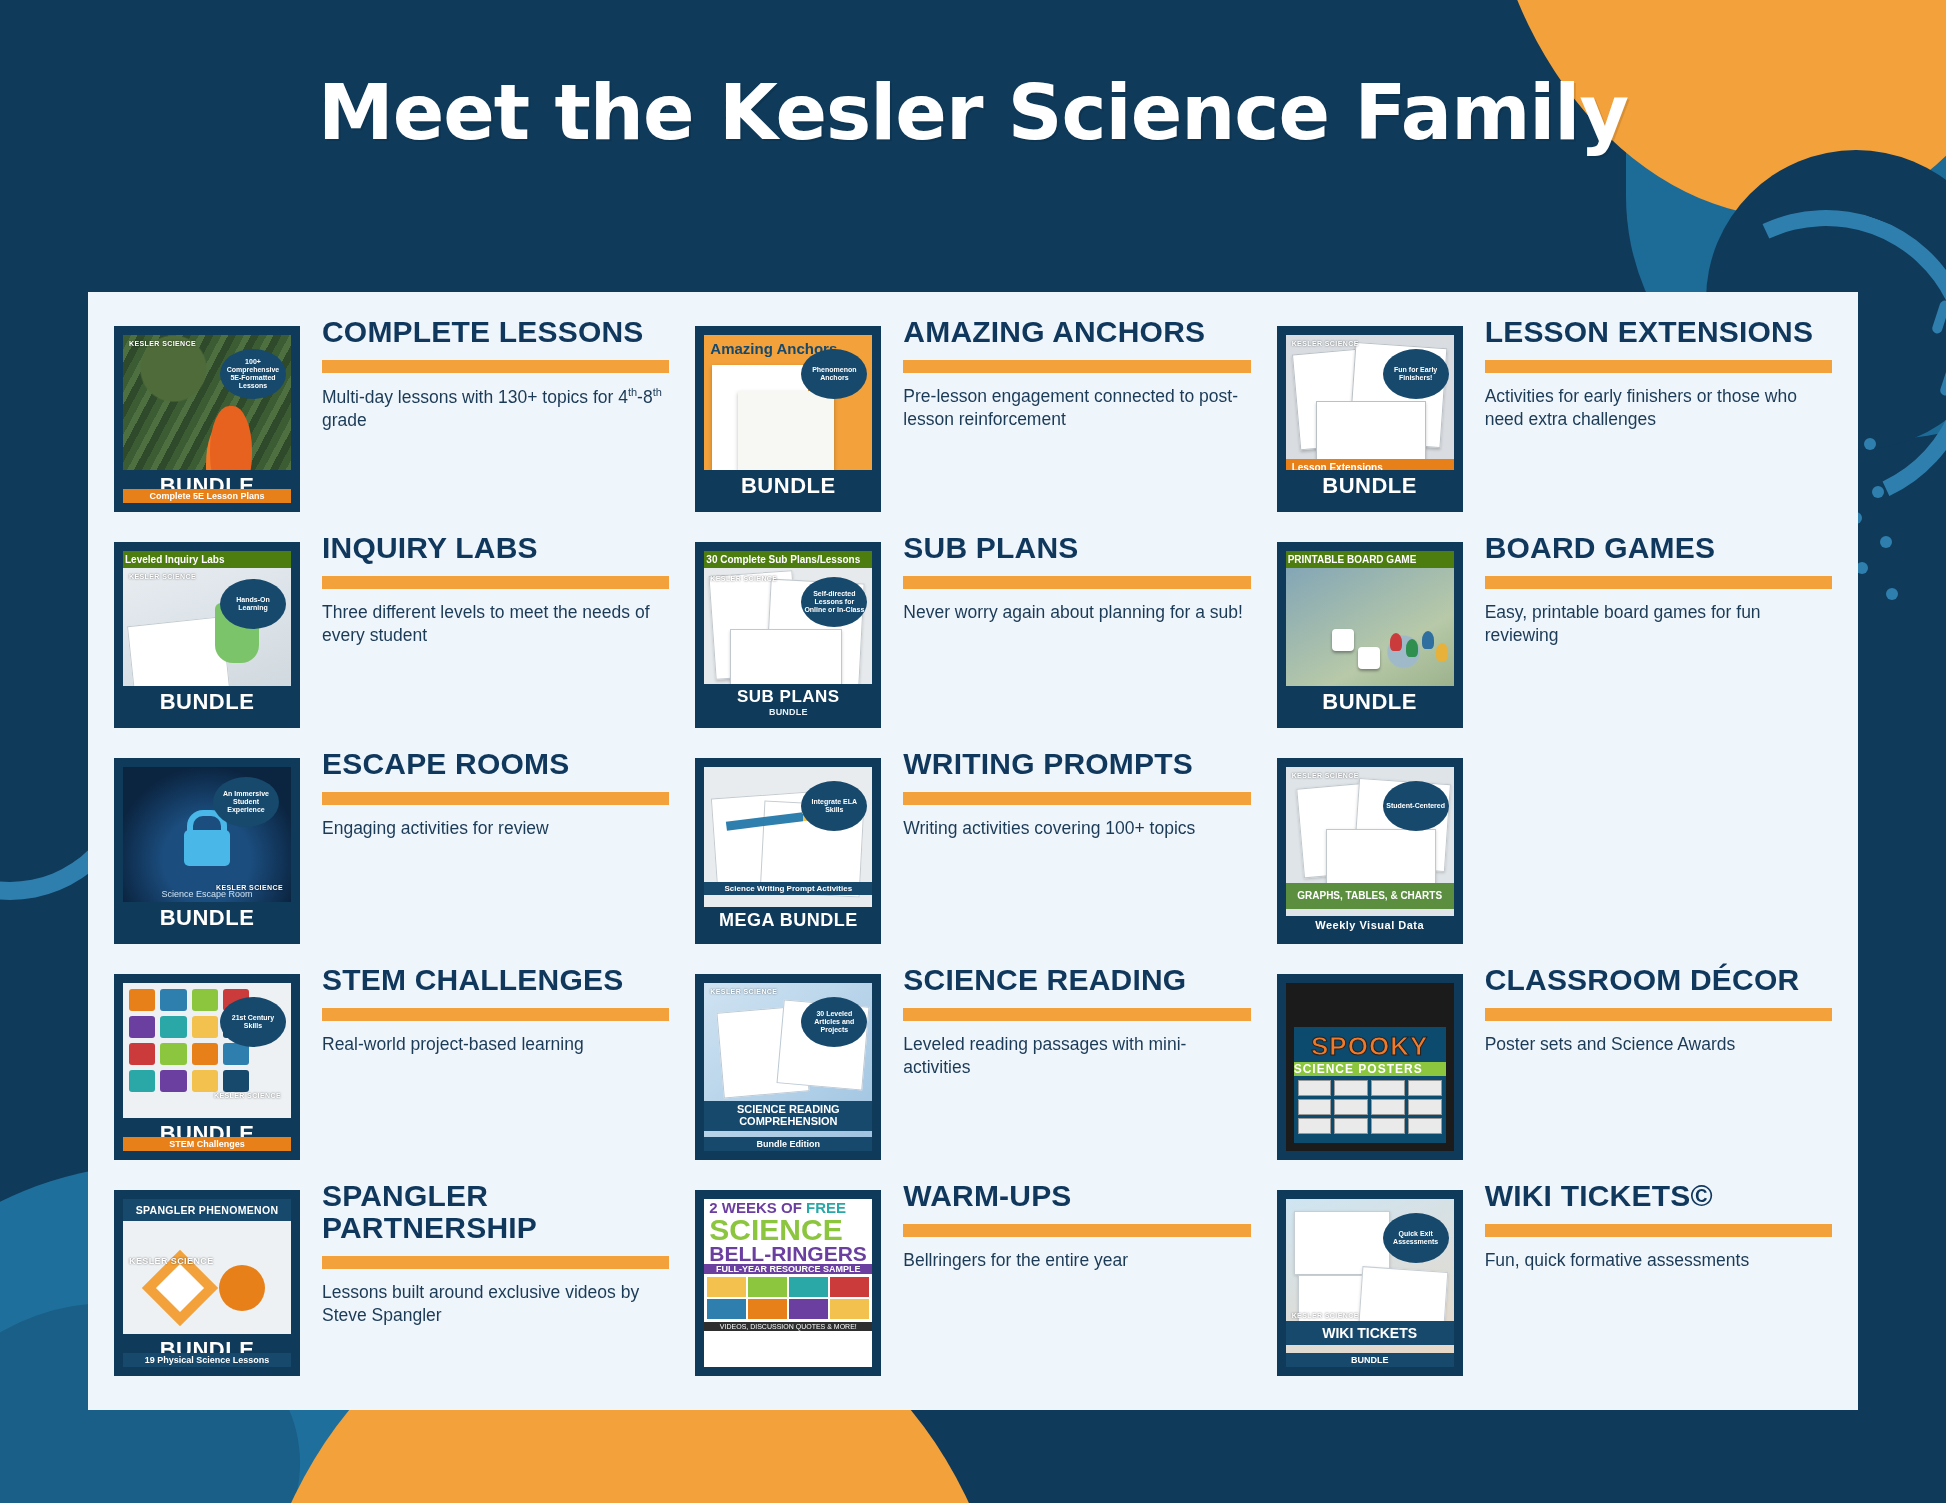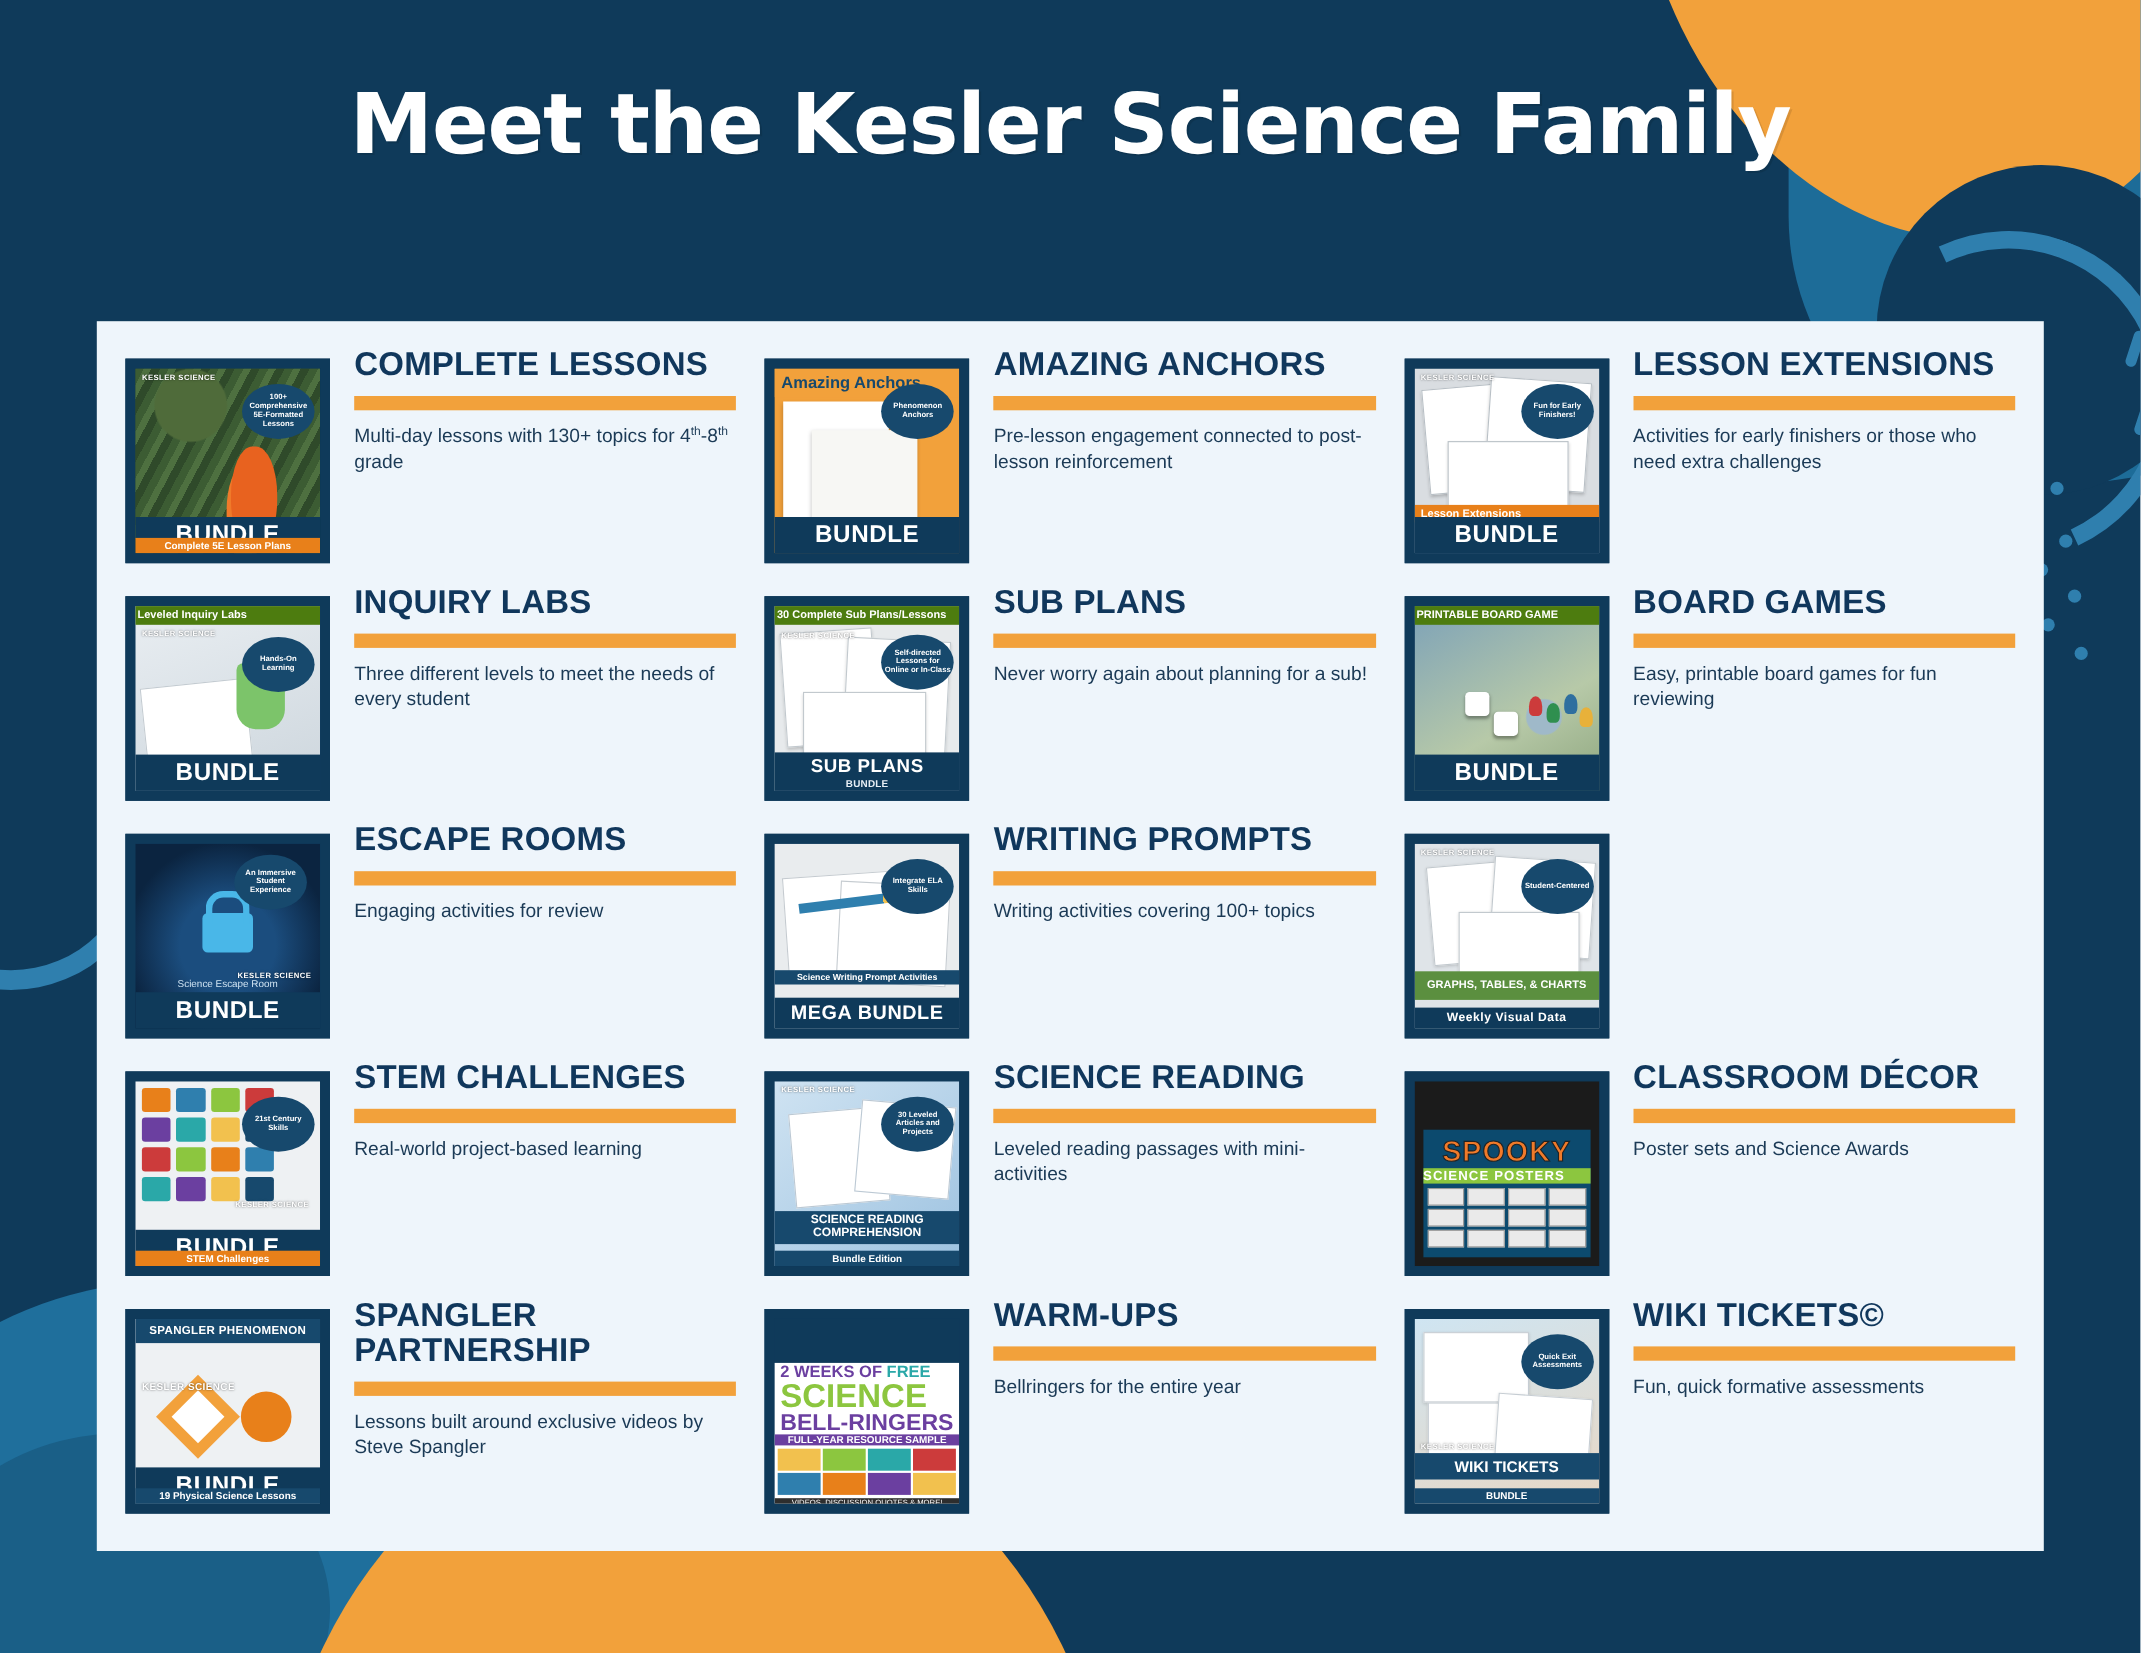--- a/index.html
+++ b/index.html
@@ -275,21 +275,21 @@
   .art-spangler { background: #eef1f3; }
   .art-spangler .hdr { position:absolute; left:0; right:0; top:0; height:22px; background:#17496d; color:#fff;
       font-size:10.5px; font-weight:bold; display:flex; align-items:center; justify-content:center; letter-spacing:.3px; }
   .art-spangler .diamond { position:absolute; left:30px; top:62px; width:54px; height:54px;
       background:#f2a13b; transform:rotate(45deg); }
   .art-spangler .diamond2 { position:absolute; left:40px; top:72px; width:34px; height:34px;
       background:#fff; transform:rotate(45deg); }
   .art-spangler .circle { position:absolute; right:26px; top:66px; width:46px; height:46px;
       border-radius:50%; background:#e8801a; }
 
-  .art-bell { background: #fff; margin-top: 40px; }
+  .art-bell { background: #fff; }
   .art-bell .l1 { color:#6b3fa0; font-weight:bold; font-size:15px; padding-left:5px; }
   .art-bell .l1 em { color:#2aa8a8; font-style:normal; }
   .art-bell .l2 { color:#8cc63f; font-weight:bold; font-size:30px; line-height:.92; padding-left:5px; }
   .art-bell .l3 { color:#6b3fa0; font-weight:bold; font-size:21px; line-height:.95; padding-left:5px; }
   .art-bell .l4 { background:#6b3fa0; color:#fff; font-size:9px; font-weight:bold; text-align:center; }
   .art-bell .mini { display:grid; grid-template-columns:repeat(4,1fr); gap:2px; padding:3px; }
   .art-bell .mini i { display:block; height:20px; }
   .art-bell .l5 { background:#2e2e2e; color:#fff; font-size:7px; text-align:center; padding:1px; }
 
   .art-wiki { background: linear-gradient(160deg,#cfe5f2,#e8d7c4); }

